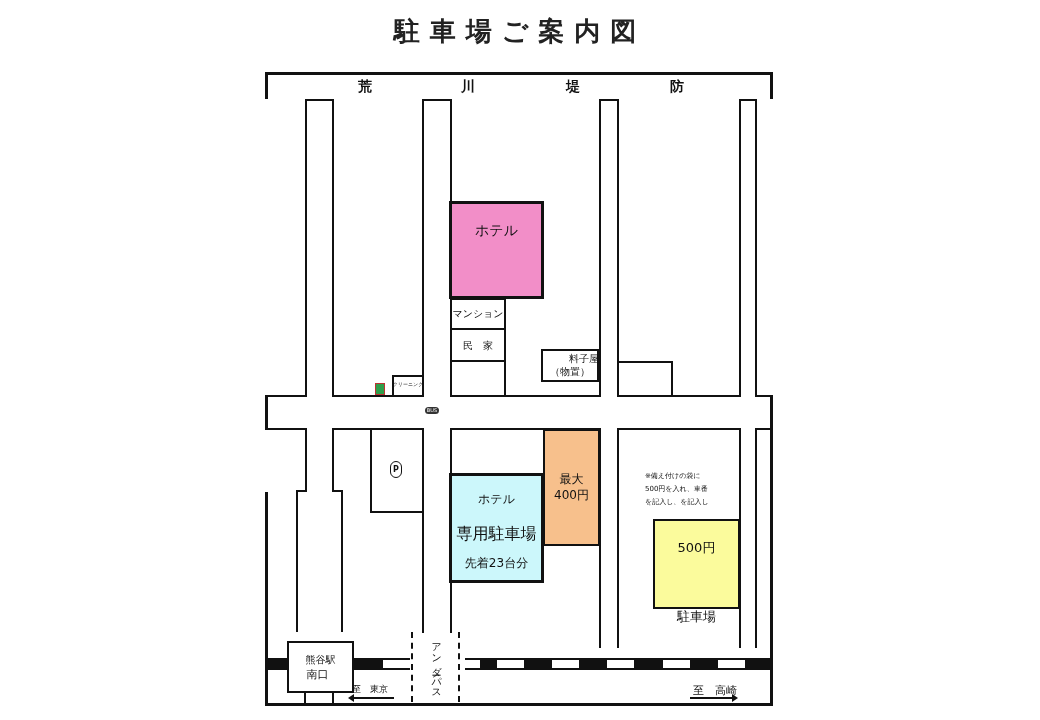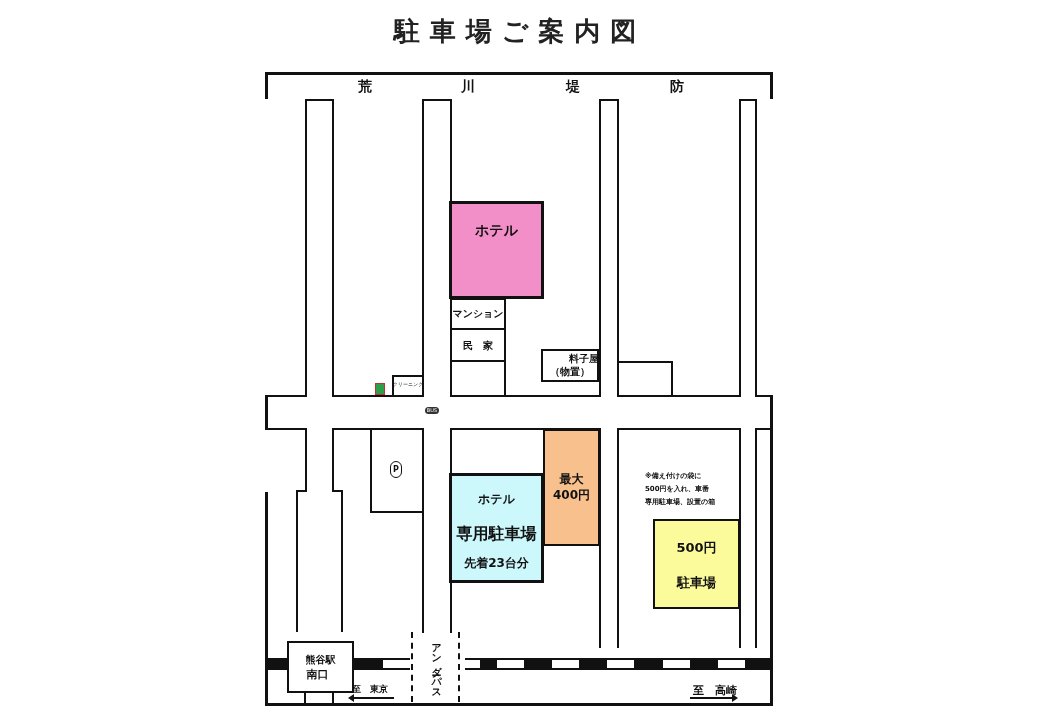--- a/index.html
+++ b/index.html
@@ -7,21 +7,21 @@
          font-family:"DejaVu Sans", "Liberation Sans", sans-serif; color:#111; }
   .title { position:absolute; left:0; width:1040px; top:14px; text-align:center;
            font-size:26px; font-weight:bold; letter-spacing:10px; color:#222; }
   .frame { position:absolute; left:265px; top:72px; width:508px; height:634px;
            border:3px solid #111; box-sizing:border-box; }
   .river-line { position:absolute; left:268px; top:99px; width:503px; height:2px; background:#111; }
   .river-label { position:absolute; top:78px; font-size:14px; font-weight:bold; }
   .blk { position:absolute; border:2px solid #111; box-sizing:border-box; background:#fff; }
   .vline { position:absolute; width:2px; background:#111; }
   .hline { position:absolute; height:2px; background:#111; }
-  .lbl { position:absolute; font-weight:bold; text-align:center; }
+  .lbl { position:absolute; font-weight:normal; text-align:center; }
   .hotel { background:#f28ec8; border:3px solid #111; }
   .hotel-park { background:#ccf7fb; border:3px solid #111; }
   .max400 { background:#f7c08c; border:2px solid #111; }
   .p500 { background:#fbfb9c; border:2px solid #111; }
   .rail-seg { position:absolute; height:12px; background:#111; }
   .rail-white { position:absolute; height:8px; background:#fff; border:2px solid #111; border-left:none; border-right:none; }
   .dash { position:absolute; width:0; border-left:2px dashed #111; }
   .arrow { position:absolute; height:2px; background:#111; }
 </style>
 </head>
@@ -97,25 +97,25 @@
 <div class="lbl" style="left:449px;top:555px;width:95px;font-size:12px;">先着23台分</div>
 
 <div class="vline" style="left:617px;top:428px;height:220px;"></div>
 <div class="hline" style="left:617px;top:428px;width:124px;"></div>
 <div class="vline" style="left:739px;top:428px;height:220px;"></div>
 <div class="vline" style="left:755px;top:428px;height:220px;"></div>
 <div class="hline" style="left:755px;top:428px;width:18px;"></div>
 
 <div class="lbl" style="left:645px;top:471px;width:100px;font-size:7px;text-align:left;">※備え付けの袋に</div>
 <div class="lbl" style="left:645px;top:484px;width:100px;font-size:7px;text-align:left;">500円を入れ、車番</div>
-<div class="lbl" style="left:645px;top:497px;width:100px;font-size:7px;text-align:left;">専用駐車場、設置の箱</div>
+<div class="lbl" style="left:645px;top:497px;width:100px;font-size:7px;text-align:left;">を記入し、を記入し</div>
 
 <div class="blk p500" style="left:653px;top:519px;width:87px;height:90px;"></div>
 <div class="lbl" style="left:653px;top:539px;width:87px;font-size:13px;">500円</div>
-<div class="lbl" style="left:653px;top:574px;width:87px;font-size:13px;">駐車場</div>
+<div class="lbl" style="left:653px;top:608px;width:87px;font-size:13px;">駐車場</div>
 
 <div class="rail-seg" style="left:268px;top:658px;width:20px;"></div>
 <div class="rail-seg" style="left:353px;top:658px;width:30px;"></div>
 <div class="rail-white" style="left:383px;top:658px;width:27px;"></div>
 <div class="rail-white" style="left:465px;top:658px;width:15px;"></div>
 <div class="rail-seg" style="left:480px;top:658px;width:291px;"></div>
 <div style="position:absolute;left:497px;top:660px;width:27px;height:8px;background:#fff;"></div>
 <div style="position:absolute;left:552px;top:660px;width:27px;height:8px;background:#fff;"></div>
 <div style="position:absolute;left:607px;top:660px;width:27px;height:8px;background:#fff;"></div>
 <div style="position:absolute;left:663px;top:660px;width:27px;height:8px;background:#fff;"></div>

